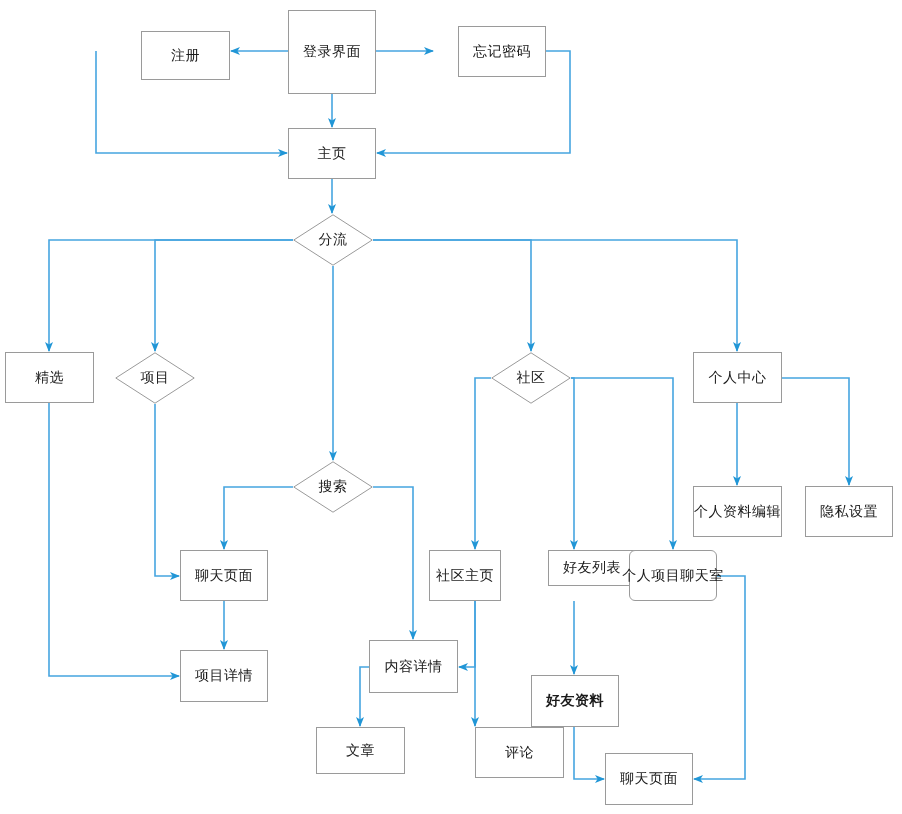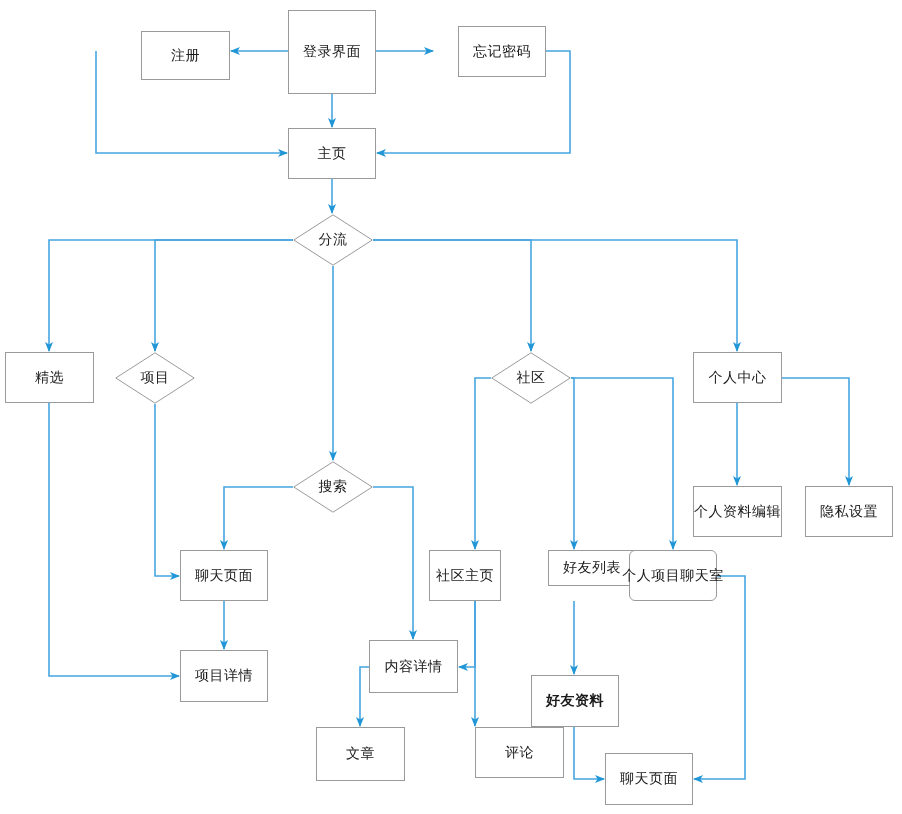--- a/index.html
+++ b/index.html
@@ -171,21 +171,21 @@
       </div>
       <div class="node rect" style="left: 369px; top: 640px; width: 89px; height: 53px;">
         <span class="label">内容详情</span>
       </div>
       <div class="node rect" style="left: 180px; top: 650px; width: 88px; height: 52px; font-family: Liberation Serif, serif;">
         <span class="label">项目详情</span>
       </div>
       <div class="node rect" style="left: 531px; top: 675px; width: 88px; height: 52px; font-weight: bold;">
         <span class="label">好友资料</span>
       </div>
-      <div class="node rect" style="left: 316px; top: 727px; width: 89px; height: 54px;">
+      <div class="node rect" style="left: 316px; top: 727px; width: 89px; height: 47px;">
         <span class="label">文章</span>
       </div>
       <div class="node rect" style="left: 431px; top: 727px; width: 89px; height: 51px; margin-left: 44px;">
         <span class="label">评论</span>
       </div>
       <div class="node rect" style="left: 605px; top: 753px; width: 88px; height: 52px;">
         <span class="label">聊天页面</span>
       </div>
     </div>
 

